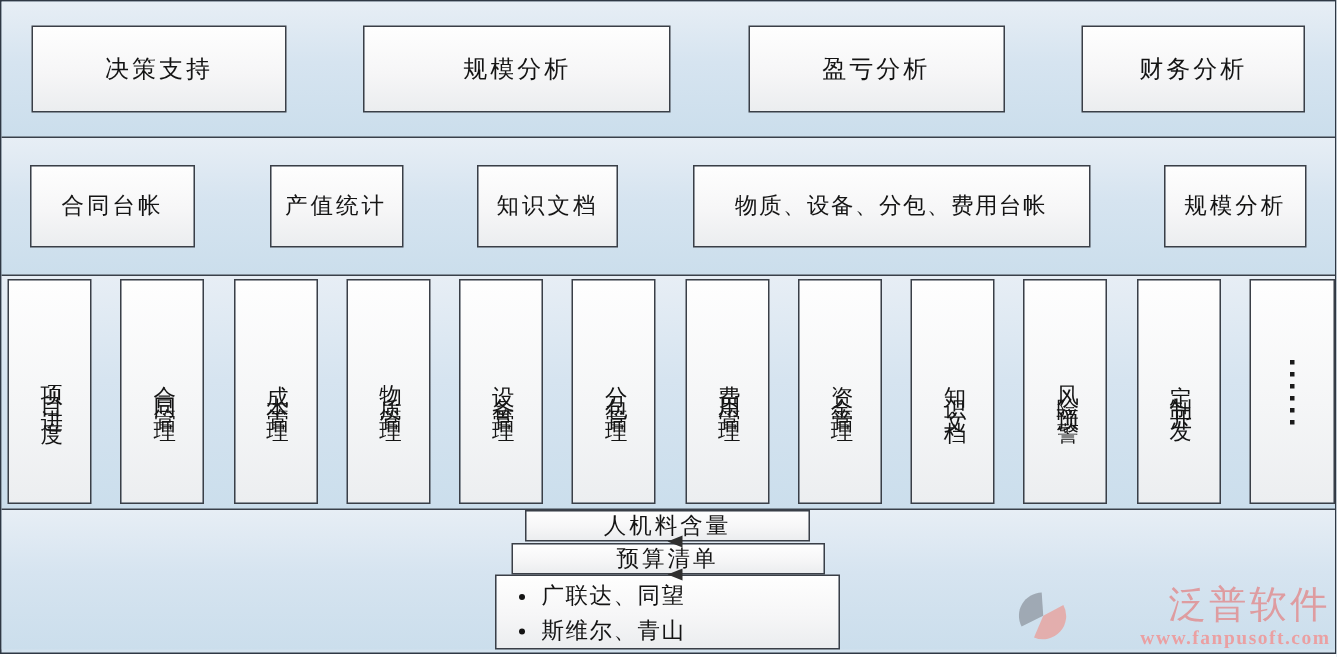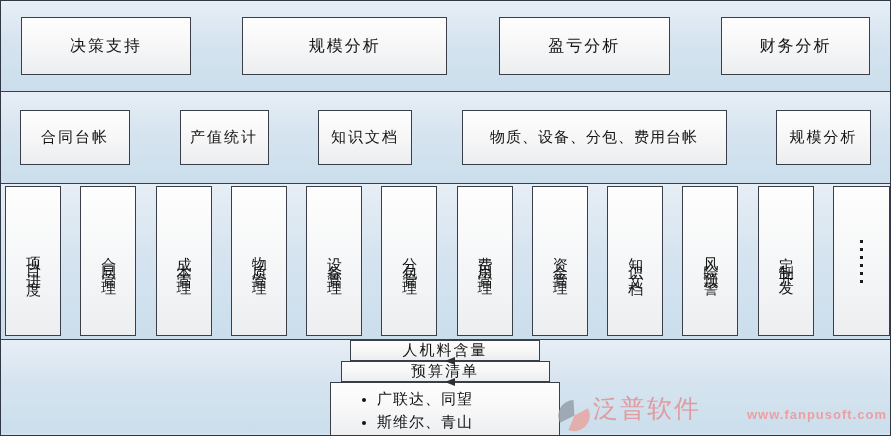--- a/index.html
+++ b/index.html
@@ -54,30 +54,30 @@
   }
   .dot{width:3px;height:3px;background:#1b1b1b;margin:2.5px 0;}
   .arrow{height:1px;background:#2f2f2f;position:relative;align-self:center;}
   .arrow-1{flex-grow:93;}
   .arrow-2{flex-grow:129;}
   .arrow::before{
     content:"";position:absolute;left:0;top:-4px;width:0;height:0;
     border-style:solid;border-width:4.5px 10px 4.5px 0;
     border-color:transparent #2f2f2f transparent transparent;
   }
-  .src-list{margin:16px;padding:2px 4px 0 30px;list-style:disc;font-family:Liberation Mono, monospace;}
+  .src-list{margin:0;padding:2px 4px 0 30px;list-style:disc;}
   .src-list li{font-size:15px;line-height:23px;letter-spacing:1px;text-align:left;}
   .flow-box-list{align-items:center;justify-content:flex-start;}
   .watermark{
     position:absolute;right:3px;bottom:3px;z-index:5;
     display:flex;align-items:flex-start;
     pointer-events:none;
   }
   .wm-logo{width:33px;height:33px;margin:4px 2px 0 0;opacity:.85;}
-  .wm-text{display:flex;flex-direction:row;align-items:flex-end;}
+  .wm-text{display:flex;flex-direction:column;align-items:flex-end;font-family:Liberation Serif, serif;}
   .wm-brand{font-size:25px;line-height:27px;color:#e09598;letter-spacing:2px;opacity:.9;}
   .wm-url{font-size:13px;font-weight:bold;color:#ec9d9f;letter-spacing:1px;line-height:15px;opacity:.95;margin-left:46px;}
 </style>
 </head>
 <body>
 
 <div class="frame">
 
   <div class="band band-analysis">
     <div class="hbox w170">决策支持</div>

